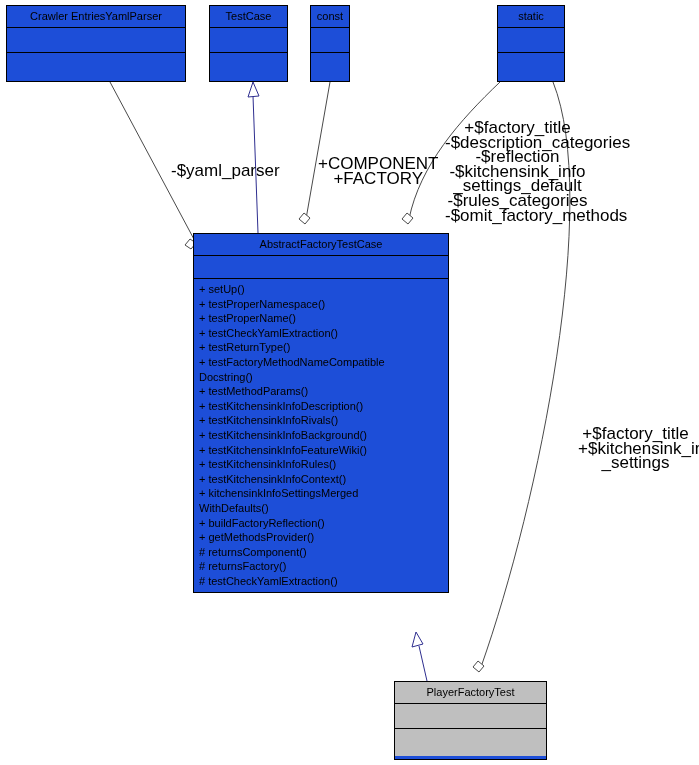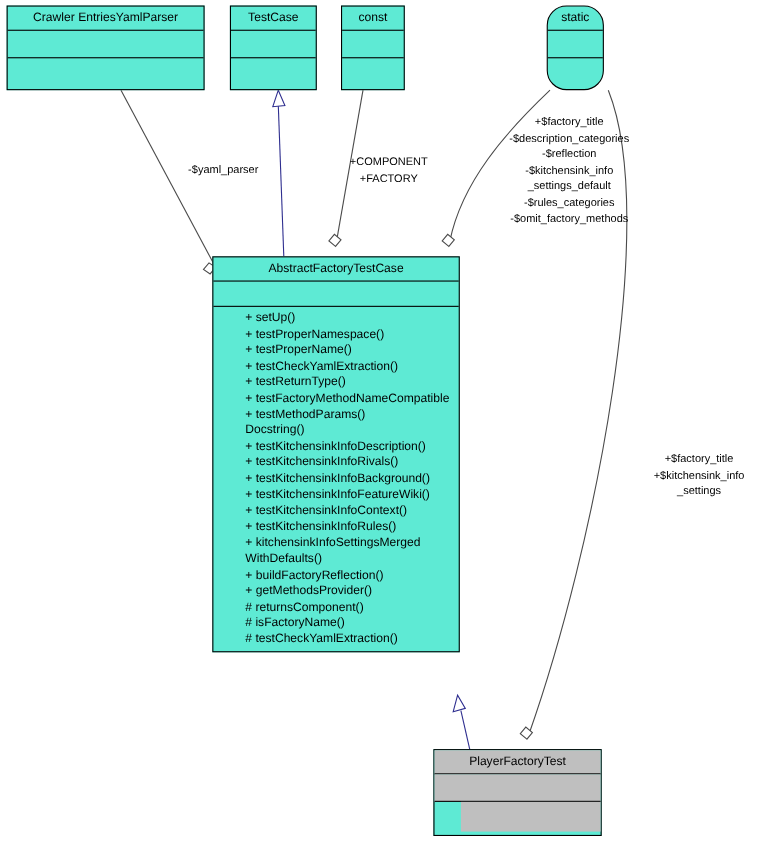--- a/index.html
+++ b/index.html
@@ -24,54 +24,54 @@
     position: absolute;
     left: 0; top: 0;
     width: 699px;
     height: 765px;
     pointer-events: none;
   }
   .uml-box {
     position: absolute;
     box-sizing: border-box;
     border: 1px solid #000000;
-    background: #5eead4;
+    background: #1d4ed8;
     font-size: 11px;
     color: #000000;
   }
   .uml-box .title {
     box-sizing: border-box;
     text-align: center;
     padding: 4px 4px 5px 4px;
     border-bottom: 1px solid #000000;
     white-space: nowrap;
   }
   .uml-box .attrs {
     box-sizing: border-box;
     border-bottom: 1px solid #000000;
     padding: 0;
   }
   .uml-box .ops {
     box-sizing: border-box;
     padding: 3px 5px 4px 5px;
-    margin-left: 24px;
   }
   .uml-box .ops .op {
     line-height: 14.6px;
     white-space: normal;
   }
   .filled .title, .filled .attrs, .filled .ops {
     background: #bfbfbf;
   }
   .edge-label {
     position: absolute;
-    font-size: 10px;
+    font-size: 17px;
     color: #000000;
     line-height: 14.6px;
     white-space: pre;
+    margin-top: 16px;
   }
   .center { text-align: center; }
 </style>
 </head>
 <body>
 
 <div id="canvas">
 
   <svg class="edges" viewBox="0 0 699 765">
 
@@ -99,56 +99,56 @@
     <div class="attrs" style="height:25px;"></div>
     <div class="ops" style="height:26px;"></div>
   </div>
 
   <div class="uml-box" style="left:209px; top:5px; width:79px; height:77px;">
     <div class="title">TestCase</div>
     <div class="attrs" style="height:25px;"></div>
     <div class="ops" style="height:26px;"></div>
   </div>
 
-  <div class="uml-box" style="left:310px; top:5px; width:58px; height:77px;">
+  <div class="uml-box" style="left:310px; top:5px; width:40px; height:77px;">
     <div class="title">const</div>
     <div class="attrs" style="height:25px;"></div>
     <div class="ops" style="height:26px;"></div>
   </div>
 
-  <div class="uml-box" style="left:497px; top:5px; width:52px; height:77px;border-radius:18px;">
+  <div class="uml-box" style="left:497px; top:5px; width:68px; height:77px;">
     <div class="title">static</div>
     <div class="attrs" style="height:25px;"></div>
     <div class="ops" style="height:26px;"></div>
   </div>
 
-  <div class="uml-box" style="left:193px; top:233px; width:225px;">
+  <div class="uml-box" style="left:193px; top:233px; width:256px;">
     <div class="title">AbstractFactoryTestCase</div>
     <div class="attrs" style="height:23px;"></div>
     <div class="ops">
       <div class="op">+ setUp()</div>
       <div class="op">+ testProperNamespace()</div>
       <div class="op">+ testProperName()</div>
       <div class="op">+ testCheckYamlExtraction()</div>
       <div class="op">+ testReturnType()</div>
       <div class="op">+ testFactoryMethodNameCompatible</div>
+      <div class="op">Docstring()</div>
       <div class="op">+ testMethodParams()</div>
-      <div class="op">Docstring()</div>
       <div class="op">+ testKitchensinkInfoDescription()</div>
       <div class="op">+ testKitchensinkInfoRivals()</div>
       <div class="op">+ testKitchensinkInfoBackground()</div>
       <div class="op">+ testKitchensinkInfoFeatureWiki()</div>
+      <div class="op">+ testKitchensinkInfoRules()</div>
       <div class="op">+ testKitchensinkInfoContext()</div>
-      <div class="op">+ testKitchensinkInfoRules()</div>
       <div class="op">+ kitchensinkInfoSettingsMerged</div>
       <div class="op">WithDefaults()</div>
       <div class="op">+ buildFactoryReflection()</div>
       <div class="op">+ getMethodsProvider()</div>
       <div class="op"># returnsComponent()</div>
-      <div class="op"># isFactoryName()</div>
+      <div class="op"># returnsFactory()</div>
       <div class="op"># testCheckYamlExtraction()</div>
     </div>
   </div>
 
   <div class="uml-box filled" style="left:394px; top:681px; width:153px; height:79px;">
     <div class="title">PlayerFactoryTest</div>
     <div class="attrs" style="height:25px;"></div>
     <div class="ops" style="height:27px;"></div>
   </div>
 

